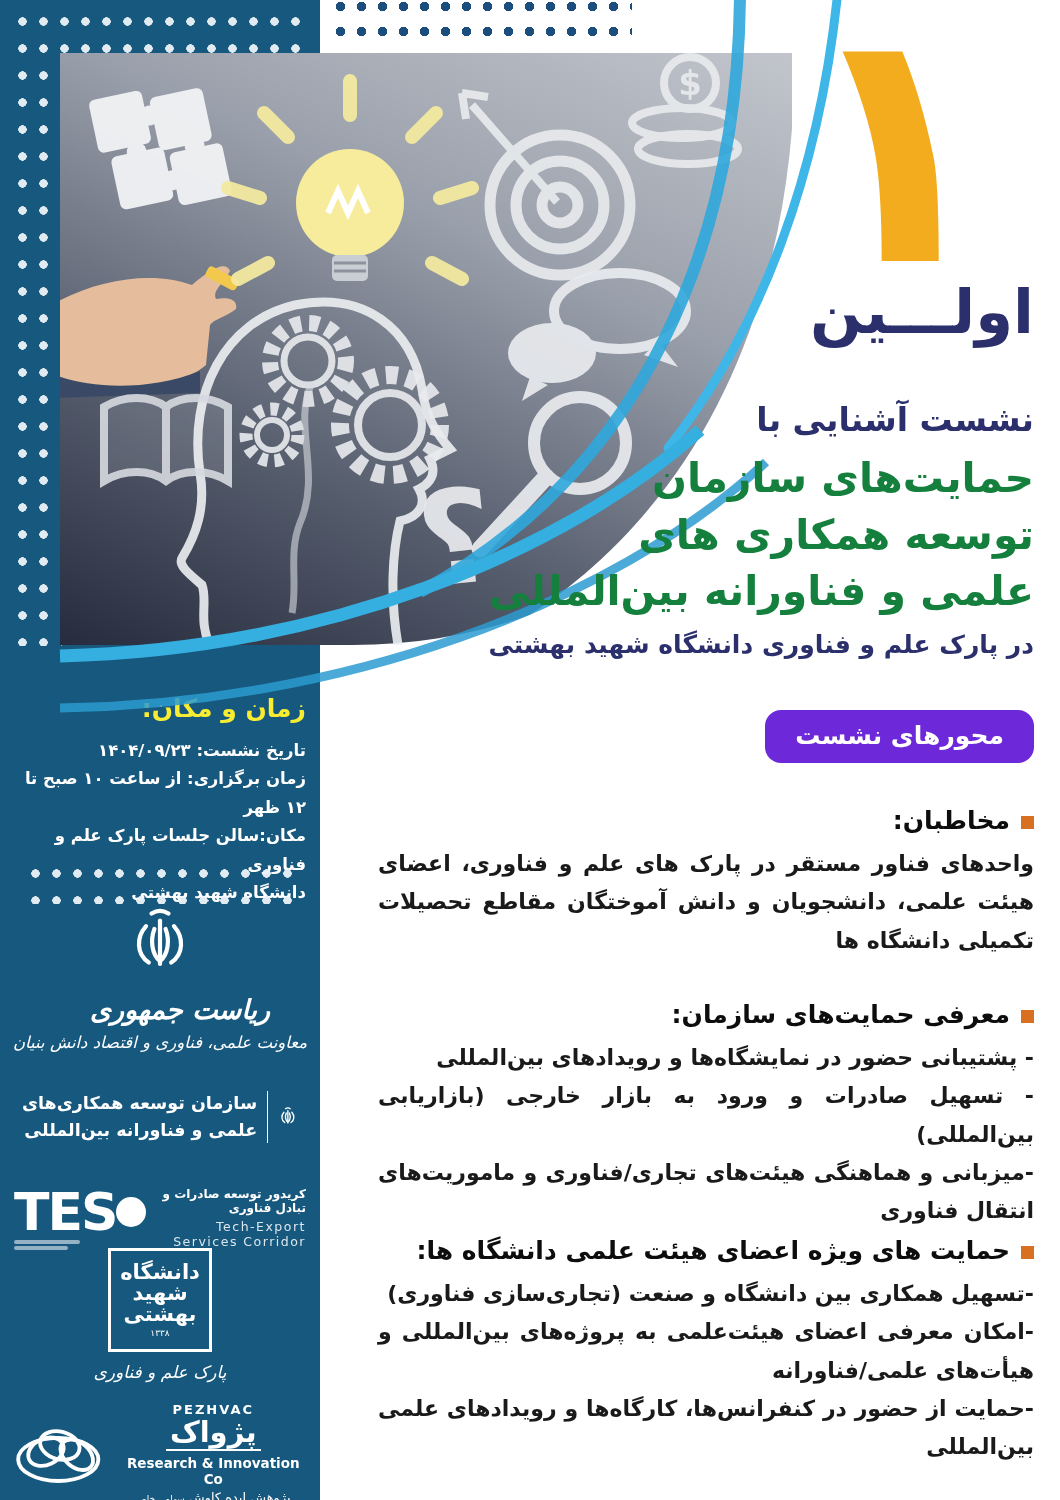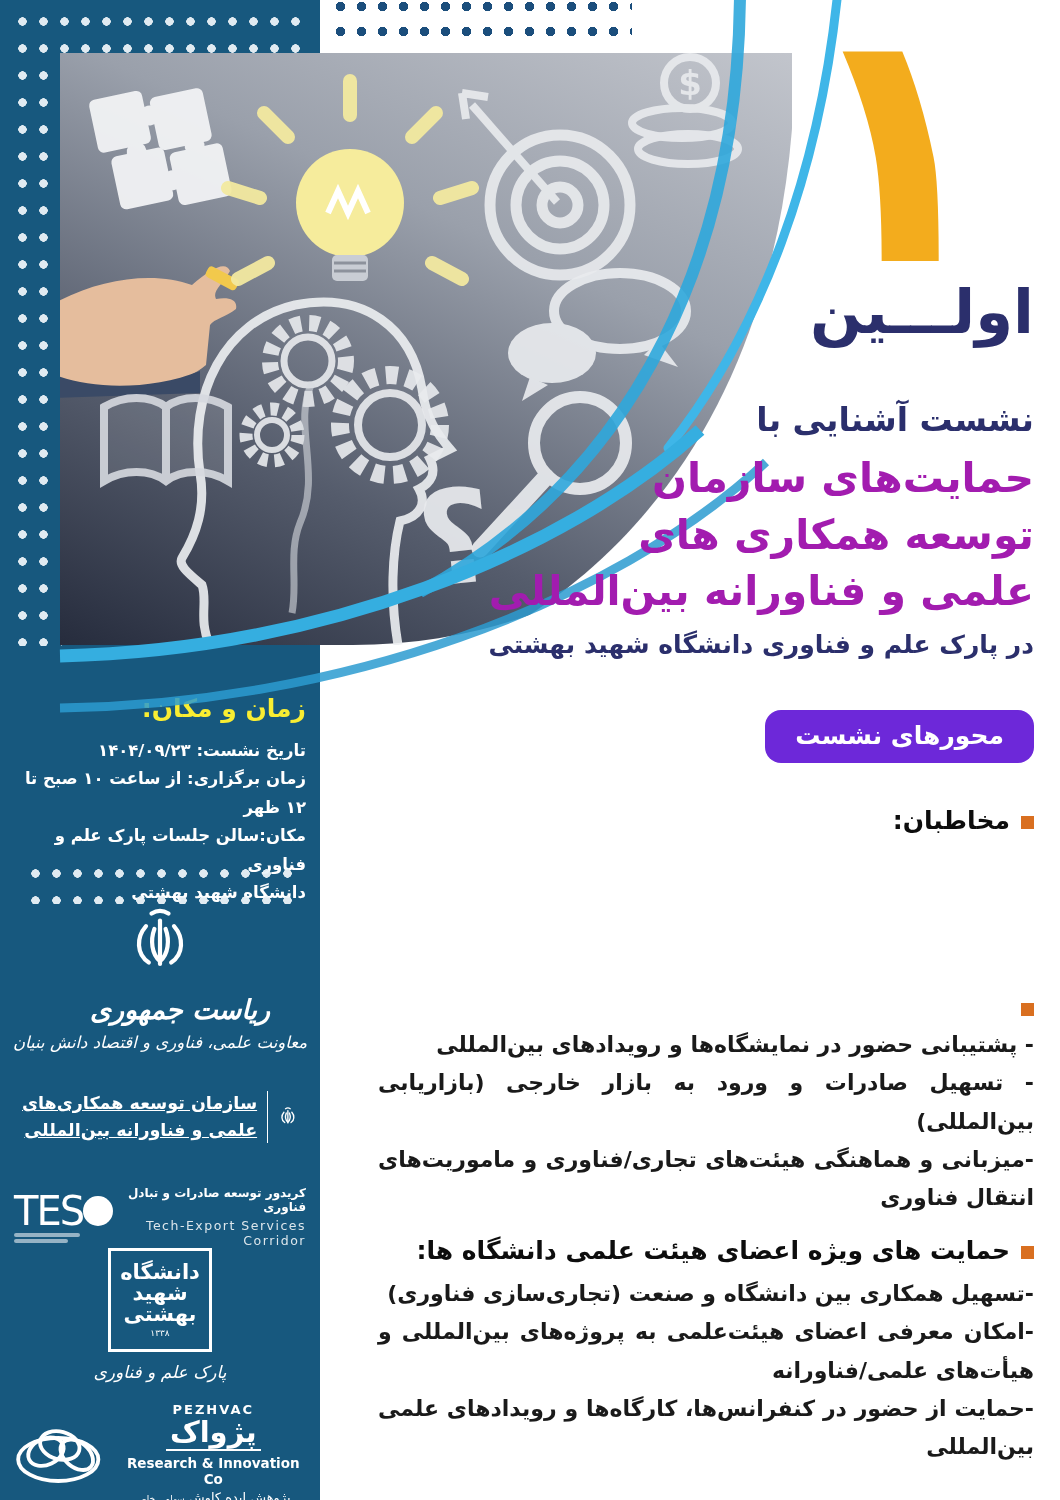--- a/index.html
+++ b/index.html
@@ -26,25 +26,25 @@
   .zaman { position:absolute; top:694px; right:14px; left:4px; }
   .zaman h3 { color:#F9ED32; font-size:25px; font-weight:bold; margin-bottom:14px; }
   .zaman p  { color:#ffffff; font-size:16.5px; font-weight:bold; line-height:1.72; }
 
   .logoblock { position:absolute; left:0; width:320px; text-align:center; color:#fff; }
   .presidency { top:906px; }
   .presidency .nastaliq { font-size:27px; font-weight:bold; font-style:italic; margin-top:10px;padding-left:40px; }
   .presidency .sub { font-size:16.5px; font-style:italic; margin-top:8px; }
 
   .orgrow { top:1088px; display:flex; flex-direction:row; align-items:center; justify-content:center; gap:10px; direction:rtl; padding:0 22px; }
-  .orgrow .txt { font-size:17.5px; font-weight:bold; line-height:1.55; text-align:right; white-space:nowrap;text-decoration:underline; }
+  .orgrow .txt { font-size:17.5px; font-weight:bold; line-height:1.55; text-align:right; white-space:nowrap; }
   .orgrow .bar { width:3px; height:52px; background:#fff; }
 
   .tesorow { top:1186px; display:flex; flex-direction:rtl; align-items:center; justify-content:center; gap:12px; direction:rtl; padding:0 14px; }
-  .teso-word { display:flex; align-items:center; font-weight:normal; font-size:40px; letter-spacing:-2px; line-height:1; }
+  .teso-word { display:flex; align-items:center; font-weight:bold; font-size:52px; letter-spacing:-2px; line-height:1; }
   .teso-o { display:inline-block; width:30px; height:30px; border-radius:50%; background:#fff; margin-right:2px; }
   .teso-fine { margin-top:2px; }
   .teso-fine i { display:block; height:4px; background:rgba(255,255,255,.55); margin-top:2px; border-radius:2px; }
   .tesorow .txt { text-align:right; }
   .tesorow .fa { font-size:12px; font-weight:bold; }
   .tesorow .en { font-size:12.5px; letter-spacing:1.5px; opacity:.85; margin-top:4px; direction:ltr; }
 
   .sburow { top:1248px; }
   .sbu-seal { width:104px; height:104px; border:3px solid #fff; margin:0 auto; display:flex; flex-direction:column; align-items:center; justify-content:center; padding:6px; }
   .sbu-seal .l { font-size:21px; font-weight:bold; line-height:1.0; letter-spacing:1px; }
@@ -66,21 +66,21 @@
     clip-path:path("M0 0 H735 C735 250 640 478 418 592 H0 Z");
     border-radius:0 0 60% 0;
   }
   .photo svg { position:absolute; left:0; top:0; }
   .arcs { position:absolute; left:0; top:0; pointer-events:none; }
 
   
   .numeral { position:absolute; right:62px; top:-18px; font-size:330px; line-height:1; font-weight:bold; color:#F3AC1D; }
   .h-first { position:absolute; right:26px; top:276px; font-size:61px; font-weight:bold; color:#2B2F6C; }
   .h-pre   { position:absolute; right:26px; top:400px; font-size:33px; font-weight:bold; color:#2B2F6C; }
-  .h-main  { position:absolute; right:26px; top:450px; text-align:right; color:#a21caf; font-size:41px; font-weight:bold; line-height:1.38; }
+  .h-main  { position:absolute; right:26px; top:450px; text-align:right; color:#15803d; font-size:41px; font-weight:bold; line-height:1.38; }
   .h-sub   { position:absolute; right:26px; top:630px; font-size:25px; font-weight:bold; color:#2B2F6C; }
 
   
   .badge {
     position:absolute; right:26px; top:710px; background:#6d28d9; color:#fff;
     font-size:25px; font-weight:bold; padding:11px 30px 13px; border-radius:16px;
   }
   .section { position:absolute; right:26px; width:656px; text-align:right; }
   .sec1 { top:806px; } .sec2 { top:1000px; } .sec3 { top:1236px; }
   .sec-head { display:flex; align-items:center; gap:11px; margin-bottom:10px; }
@@ -285,25 +285,27 @@
   </div>
   <div class="h-sub">در پارک علم و فناوری دانشگاه شهید بهشتی</div>
 
   <div class="badge">محورهای نشست</div>
 
   <div class="section sec1">
     <div class="sec-head">
       <span class="sq"></span>
       <span class="t">مخاطبان:</span>
     </div>
+    <div class="sec-body">واحدهای فناور مستقر در پارک های علم و فناوری، اعضای هیئت علمی، دانشجویان و دانش آموختگان مقاطع تحصیلات تکمیلی دانشگاه ها</div>
   </div>
 
   <div class="section sec2">
     <div class="sec-head">
       <span class="sq"></span>
+      <span class="t">معرفی حمایت‌های سازمان:</span>
     </div>
     <div class="sec-body">
       <span class="item">- پشتیبانی حضور در نمایشگاه‌ها و رویدادهای بین‌المللی</span>
       <span class="item">- تسهیل صادرات و ورود به بازار خارجی (بازاریابی بین‌المللی)</span>
       <span class="item">-میزبانی و هماهنگی هیئت‌های تجاری/فناوری و ماموریت‌های انتقال فناوری</span>
     </div>
   </div>
 
   <div class="section sec3">
     <div class="sec-head">

